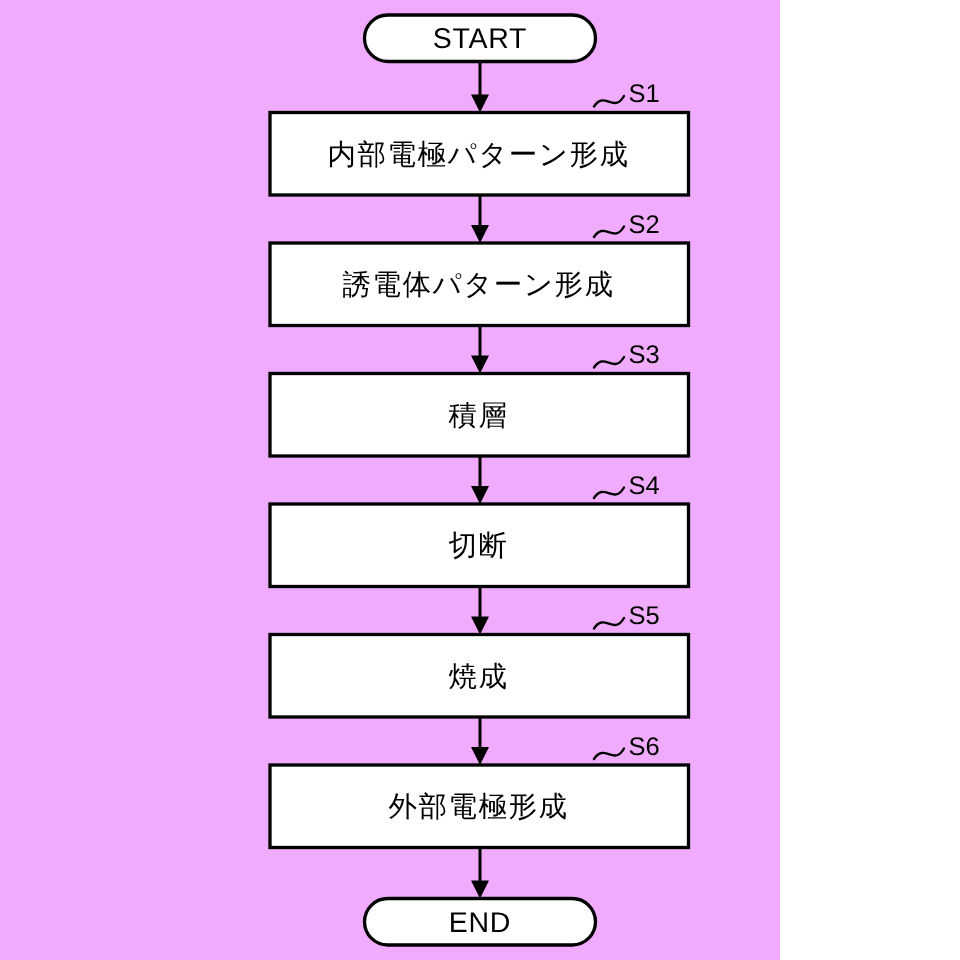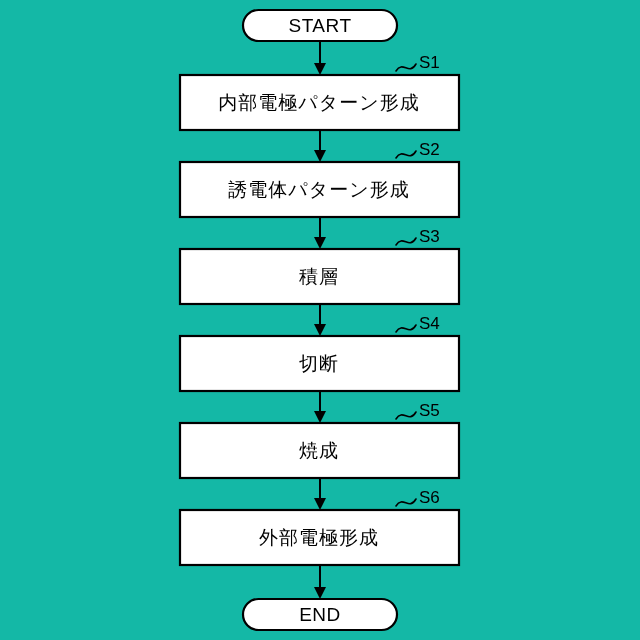--- a/index.html
+++ b/index.html
@@ -8,23 +8,23 @@
     background: #ffffff;
   }
   body {
     width: 640px;
     height: 640px;
     overflow: hidden;
     font-family: "Liberation Sans", "DejaVu Sans", sans-serif;
   }
   #flowchart-root {
     position: relative;
-    width: 640px;
+    width: 520px;
     height: 640px;
-    background: #14b8a6;
+    background: #f0abfc;
   }
   svg.chart-layer {
     position: absolute;
     left: 0;
     top: 0;
     width: 640px;
     height: 640px;
     display: block;
   }
   .term-text {

